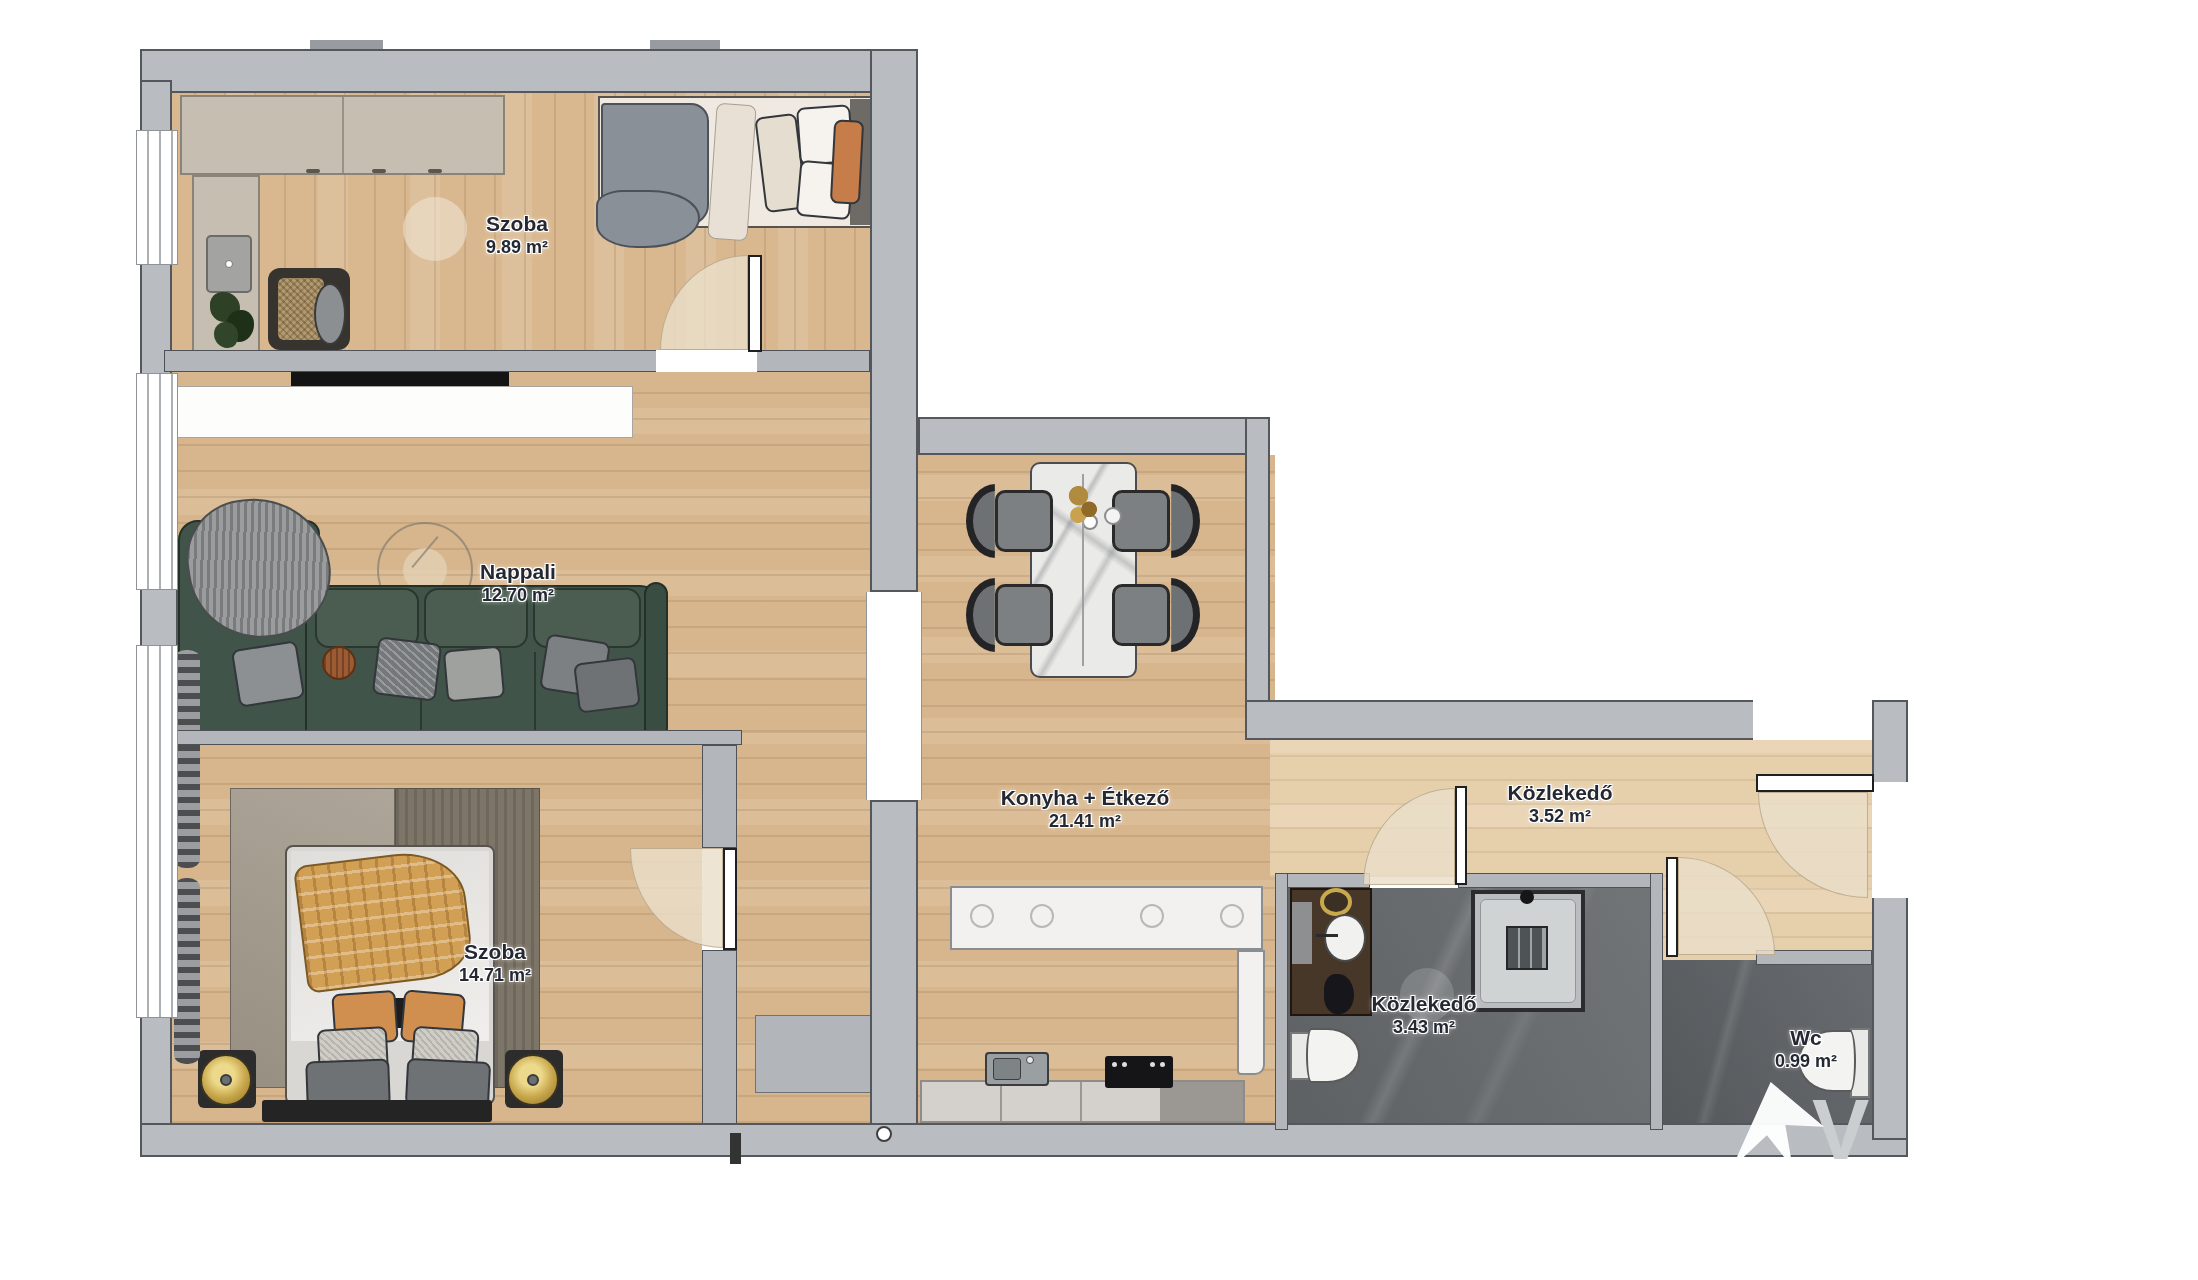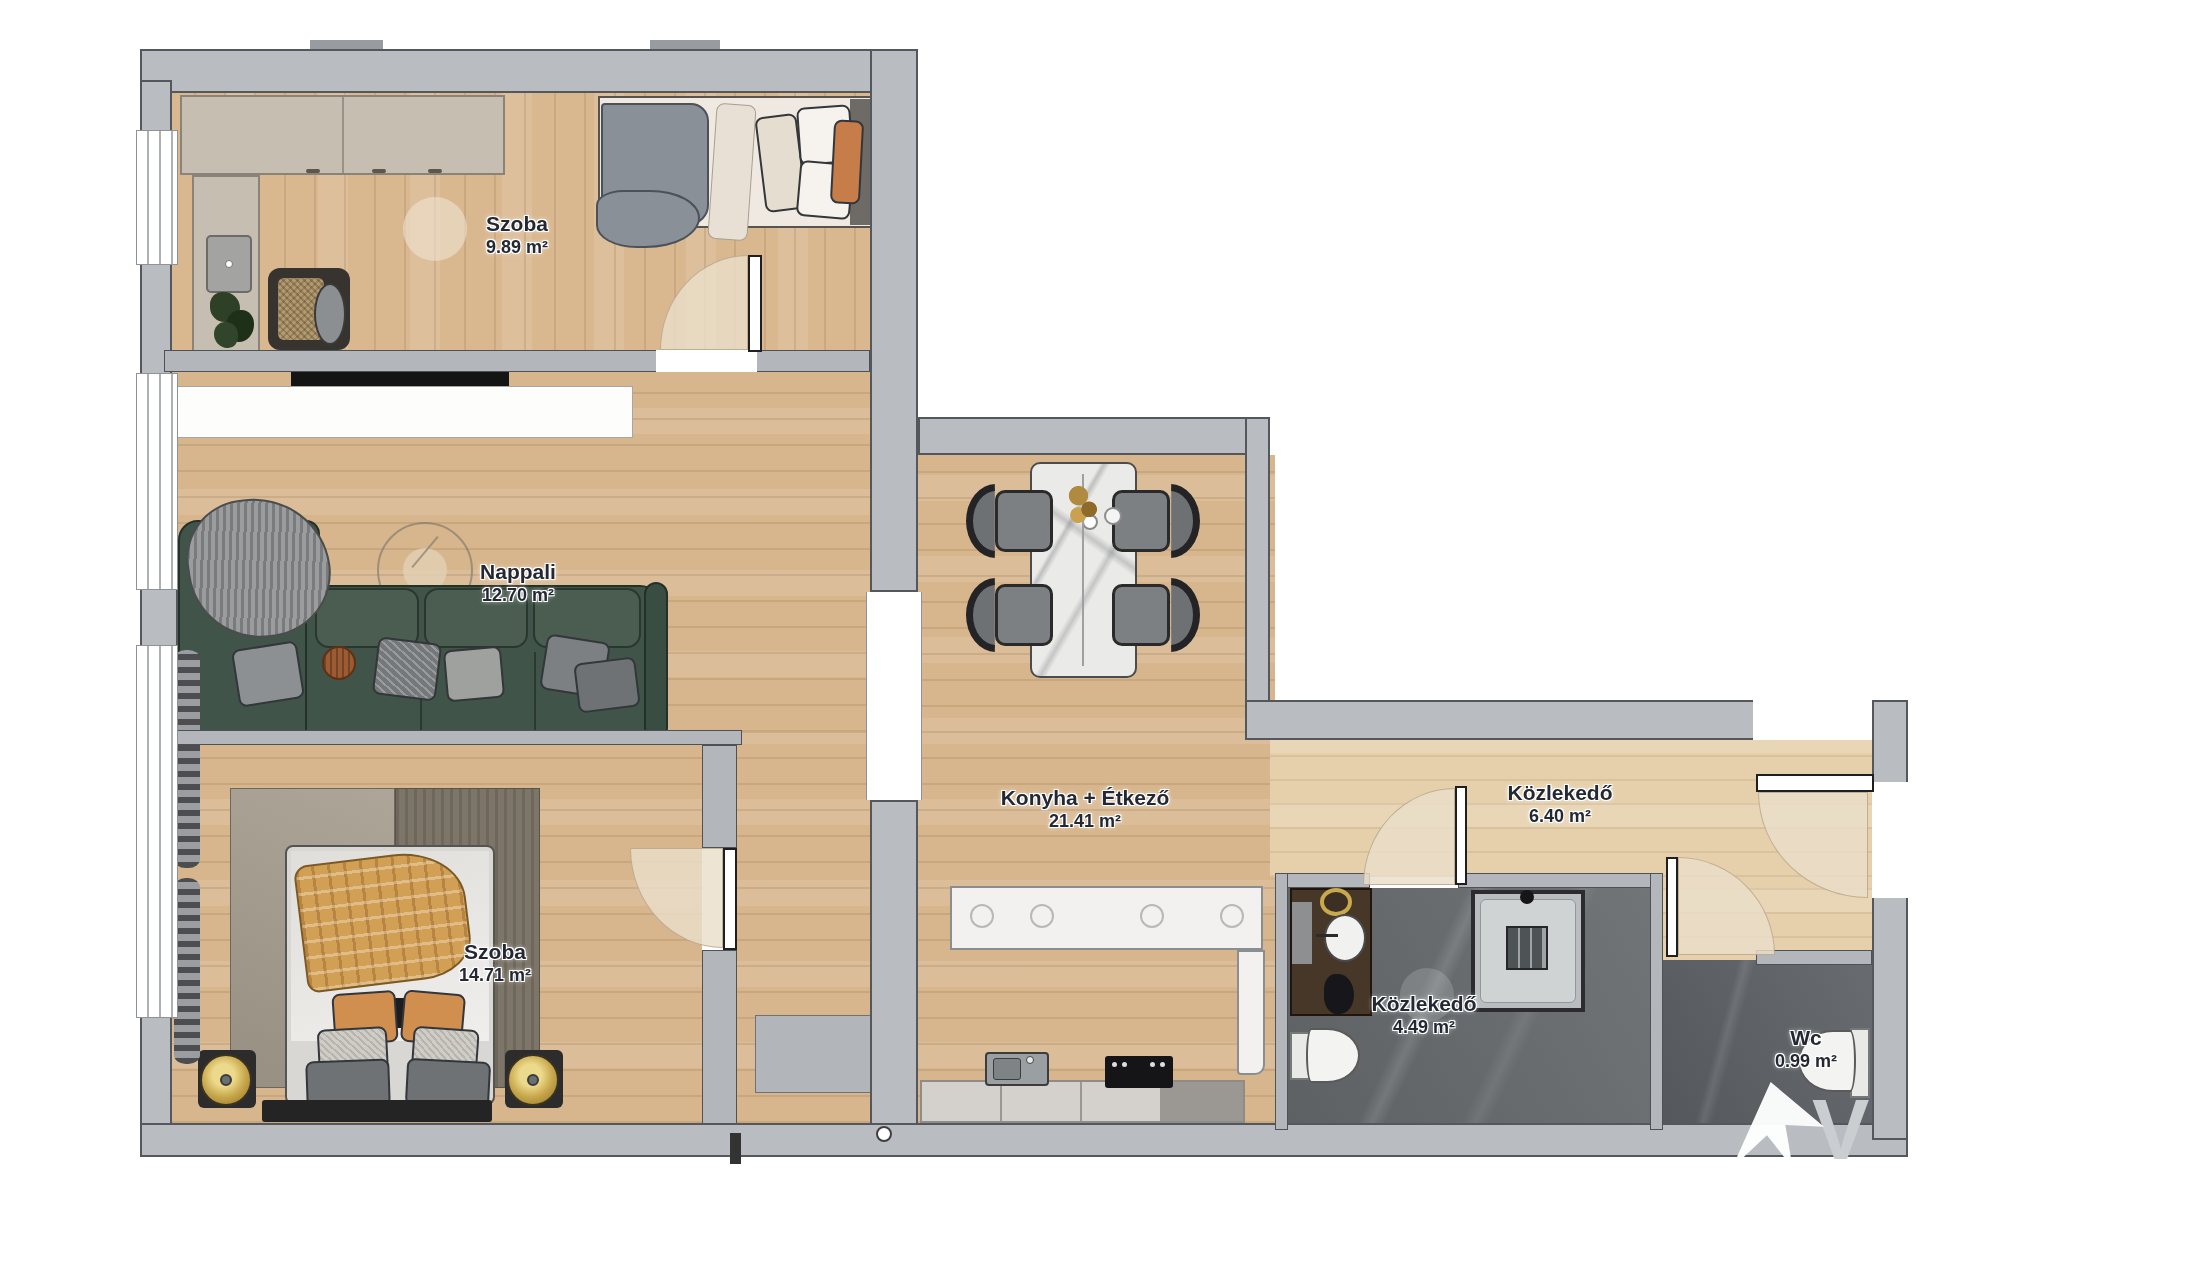--- a/index.html
+++ b/index.html
@@ -250,25 +250,25 @@
   <div class="room-label" style="left:495px;top:940px;">
     <div class="nm">Szoba</div>
     <div class="ar">14.71 m²</div>
   </div>
   <div class="room-label" style="left:1085px;top:786px;">
     <div class="nm">Konyha + Étkező</div>
     <div class="ar">21.41 m²</div>
   </div>
   <div class="room-label" style="left:1560px;top:781px;">
     <div class="nm">Közlekedő</div>
-    <div class="ar">6.40 m²</div>
+    <div class="ar">3.52 m²</div>
   </div>
   <div class="room-label" style="left:1424px;top:992px;">
     <div class="nm">Közlekedő</div>
-    <div class="ar">4.49 m²</div>
+    <div class="ar">3.43 m²</div>
   </div>
   <div class="room-label" style="left:1806px;top:1026px;">
     <div class="nm">Wc</div>
     <div class="ar">0.99 m²</div>
   </div>
 
   <div class="abs" style="left:1732px;top:1082px;width:92px;height:86px;background:#fff;opacity:.96;z-index:50;
               clip-path:polygon(0% 100%, 42% 0%, 100% 52%, 58% 50%, 66% 100%, 38% 62%);"></div>
   <div class="abs" style="left:1812px;top:1086px;font-size:86px;font-weight:bold;color:#caced1;z-index:49;line-height:86px;">V</div>
 

